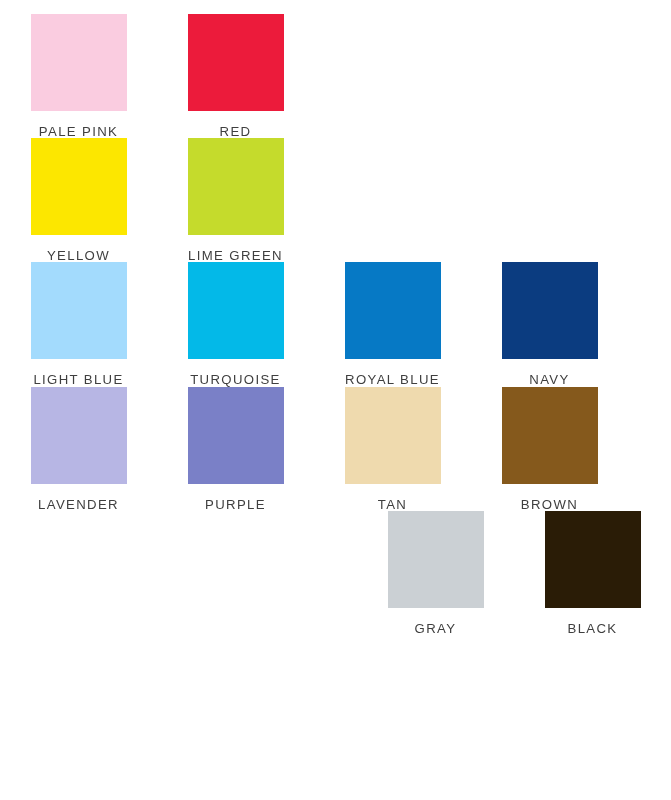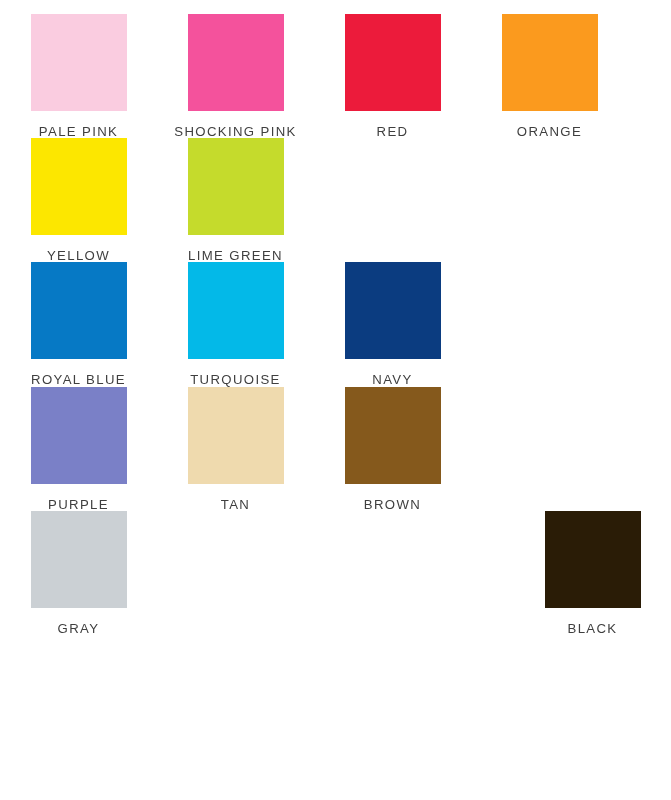--- a/index.html
+++ b/index.html
@@ -25,21 +25,21 @@
   }
 
   .swatch-row {
     display: flex;
     flex-direction: row;
     width: 671px;
     height: 160px;
   }
 
   .swatch-row.last-row {
-    justify-content: space-between;
+    justify-content: flex-end;
     height: 150px;
   }
 
   .swatch-cell {
     width: 157px;
     display: flex;
     flex-direction: column;
     align-items: center;
     justify-content: flex-start;
   }
@@ -66,60 +66,60 @@
 <body>
 
 <div id="swatch-chart">
 
   <div class="swatch-row">
     <div class="swatch-cell">
       <span class="swatch-chip" style="background-color: rgb(250, 204, 224);"></span>
       <span class="swatch-label">PALE PINK</span>
     </div>
     <div class="swatch-cell">
-      <span class="swatch-chip" style="background-color: rgb(244, 82, 156);"></span>
-      <span class="swatch-label">SHOCKING PINK</span>
-    </div>
-    <div class="swatch-cell">
       <span class="swatch-chip" style="background-color: rgb(236, 27, 59);"></span>
       <span class="swatch-label">RED</span>
-    </div>
-    <div class="swatch-cell">
-      <span class="swatch-chip" style="background-color: rgb(251, 154, 30);"></span>
-      <span class="swatch-label">ORANGE</span>
     </div>
   </div>
 
   <div class="swatch-row">
     <div class="swatch-cell">
       <span class="swatch-chip" style="background-color: rgb(252, 231, 0);"></span>
       <span class="swatch-label">YELLOW</span>
     </div>
     <div class="swatch-cell">
       <span class="swatch-chip" style="background-color: rgb(197, 219, 44);"></span>
       <span class="swatch-label">LIME GREEN</span>
     </div>
   </div>
 
   <div class="swatch-row">
     <div class="swatch-cell">
-      <span class="swatch-chip" style="background-color: rgb(6, 121, 197);"></span>
-      <span class="swatch-label">ROYAL BLUE</span>
+      <span class="swatch-chip" style="background-color: rgb(163, 219, 253);"></span>
+      <span class="swatch-label">LIGHT BLUE</span>
     </div>
     <div class="swatch-cell">
       <span class="swatch-chip" style="background-color: rgb(3, 185, 232);"></span>
       <span class="swatch-label">TURQUOISE</span>
+    </div>
+    <div class="swatch-cell">
+      <span class="swatch-chip" style="background-color: rgb(6, 121, 197);"></span>
+      <span class="swatch-label">ROYAL BLUE</span>
     </div>
     <div class="swatch-cell">
       <span class="swatch-chip" style="background-color: rgb(11, 60, 128);"></span>
       <span class="swatch-label">NAVY</span>
     </div>
   </div>
 
   <div class="swatch-row">
+    <div class="swatch-cell">
+      <span class="swatch-chip" style="background-color: rgb(183, 182, 228);"></span>
+      <span class="swatch-label">LAVENDER</span>
+    </div>
     <div class="swatch-cell">
       <span class="swatch-chip" style="background-color: rgb(122, 128, 199);"></span>
       <span class="swatch-label">PURPLE</span>
     </div>
     <div class="swatch-cell">
       <span class="swatch-chip" style="background-color: rgb(239, 218, 174);"></span>
       <span class="swatch-label">TAN</span>
     </div>
     <div class="swatch-cell">
       <span class="swatch-chip" style="background-color: rgb(133, 89, 28);"></span>

